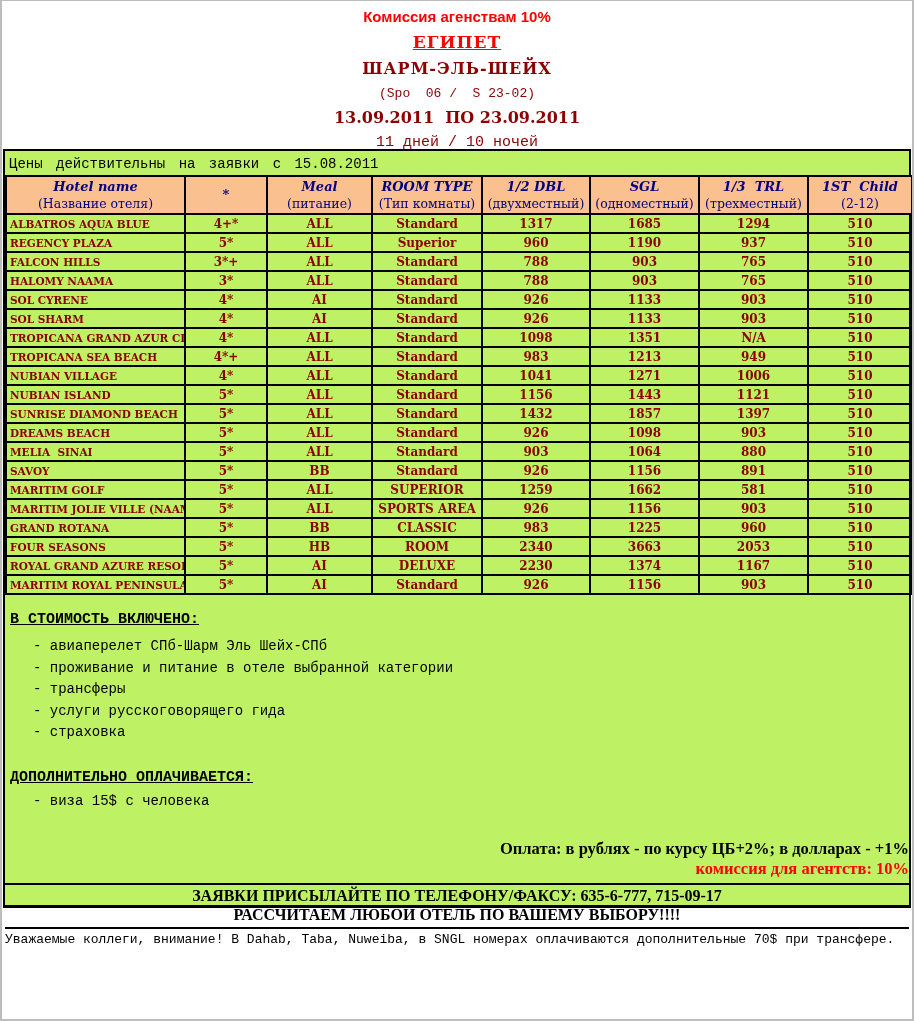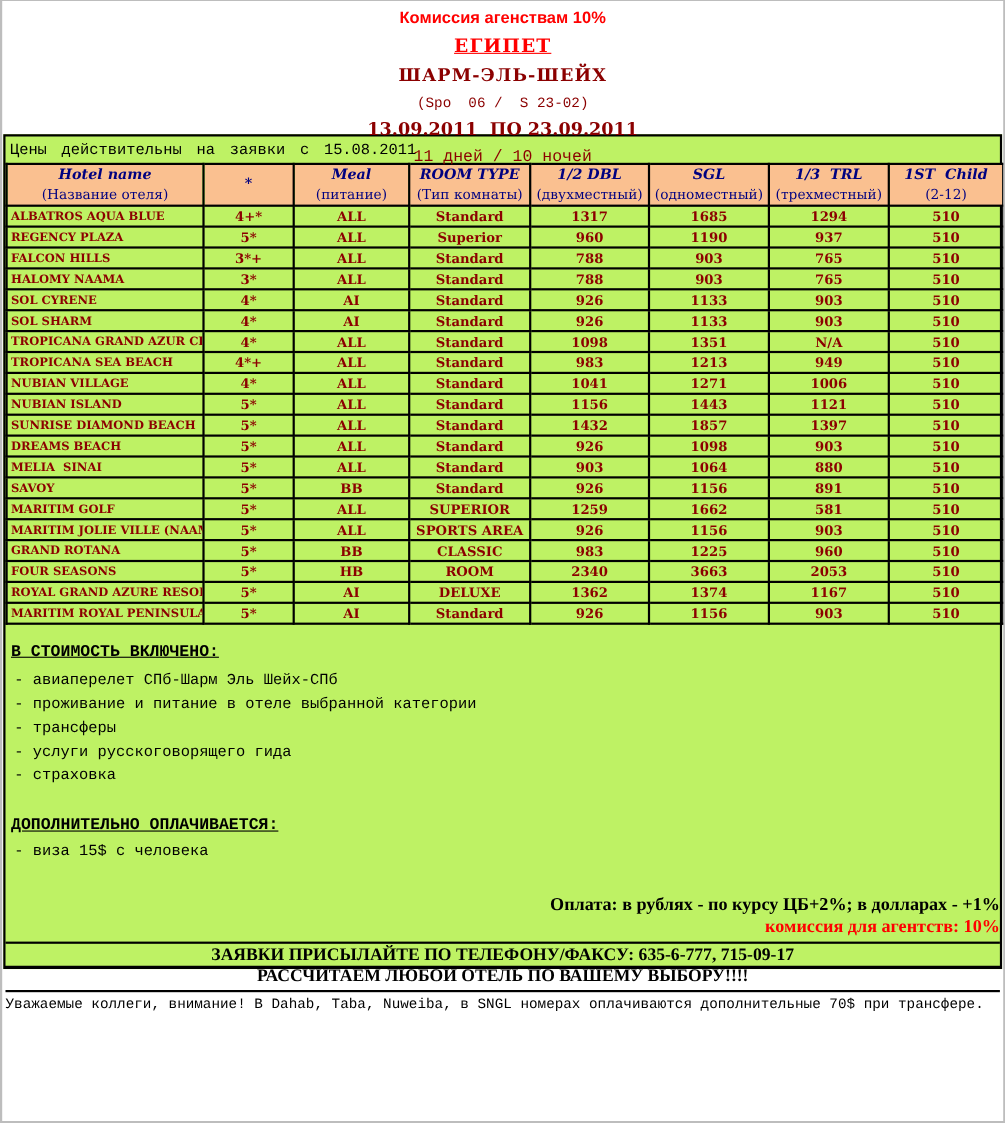--- a/index.html
+++ b/index.html
@@ -3,21 +3,21 @@
 <meta charset="utf-8">
 <style>
   * { box-sizing: border-box; margin: 0; padding: 0; }
   body { background: #e8e8e8; font-family: "Liberation Sans", sans-serif; }
   .page {
     width: 914px; height: 1021px; background: #ffffff;
     border: 2px solid #bdbdbd; border-top-width: 1px;
     overflow: hidden;
   }
   
-  .header { text-align: center; height: 121px; padding-top: 7px; }
+  .header { text-align: center; height: 148px; padding-top: 7px; }
   .h-commission { color: #ff0000; font-family: "Liberation Sans", sans-serif; font-weight: bold; font-size: 15px; margin-bottom: 7px; }
   .h-country { color: #ff0000; font-family: "DejaVu Serif", serif; font-weight: bold; font-size: 17px; text-decoration: underline; letter-spacing: 1px; margin-bottom: 7px; }
   .h-city { color: #8b0000; font-family: "DejaVu Serif", serif; font-weight: bold; font-size: 16px; letter-spacing: 1px; margin-bottom: 8px; }
   .h-code { color: #8b0000; font-family: "Liberation Mono", "DejaVu Sans Mono", monospace; font-size: 13px; white-space: pre; margin-bottom: 7px; }
   .h-dates { color: #8b0000; font-family: "DejaVu Serif", serif; font-weight: bold; font-size: 16px; white-space: pre; margin-bottom: 7px; }
   .h-duration { color: #8b0000; font-family: "Liberation Mono", "DejaVu Sans Mono", monospace; font-size: 15px; }
   
   .main-box { margin: 0 1px; border: 2px solid #000; border-bottom-width: 3px; background: #bef264; height: 759px; }
   .validity { font-family: "Liberation Mono", "DejaVu Sans Mono", monospace; font-size: 14px; color: #000; padding: 5px 0 3px 4px; word-spacing: 5px; white-space: pre; }
   
@@ -25,21 +25,21 @@
   .price-table th, .price-table td { border: 2px solid #000; overflow: hidden; }
   .price-table th { background: #fac090; color: #000080; height: 38px; vertical-align: middle; padding: 1px 0; }
   .col-title { font-family: "DejaVu Serif", serif; font-weight: bold; font-size: 13px; white-space: pre; font-style: italic; }
   .col-sub { font-family: "DejaVu Serif", serif; font-weight: normal; font-size: 12.5px; margin-top: 2px; white-space: nowrap; }
   .price-table td { height: 19px; color: #8b0000; font-family: "DejaVu Serif", serif; font-weight: bold; vertical-align: middle; }
   .cell-hotel { font-size: 10.5px; text-align: left; padding-left: 3px; white-space: pre; letter-spacing: 0; }
   .cell-val { font-size: 12px; text-align: center; white-space: nowrap; }
   
   .info { height: 288px; padding: 16px 0 0 5px; }
   .info-title { font-family: "Liberation Mono", "DejaVu Sans Mono", monospace; font-weight: bold; font-size: 15px; color: #000; text-decoration: underline; }
-  .info-list { margin-top: 8px; }
+  .info-list { margin-top: 8px; margin-left: 20px; }
   .info-item { font-family: "Liberation Mono", "DejaVu Sans Mono", monospace; font-size: 14px; color: #000; line-height: 21.5px; padding-left: 3px; white-space: pre; }
   .extra-title { margin-top: 25px; }
   .extra-list { margin-top: 5px; }
   .payment { text-align: right; margin-top: 27px; }
   .pay1 { font-family: "Liberation Serif", serif; font-weight: bold; font-size: 16.5px; color: #000; }
   .pay2 { font-family: "Liberation Serif", serif; font-weight: bold; font-size: 16.5px; color: #ff0000; margin-top: 0; }
   
   .contact { border-top: 2px solid #000; text-align: center; padding: 2px 0 3px 0; }
   .c1, .c2 { font-family: "Liberation Serif", serif; font-weight: bold; font-size: 16px; color: #000; line-height: 18.5px; }
   .notice { border-top: 2px solid #000; font-family: "Liberation Mono", "DejaVu Sans Mono", monospace; font-size: 13px; color: #000; padding: 3px 0 2px 0; white-space: nowrap; }
@@ -288,21 +288,21 @@
             <td class="cell-val">2340</td>
             <td class="cell-val">3663</td>
             <td class="cell-val">2053</td>
             <td class="cell-val">510</td>
           </tr>
           <tr>
             <td class="cell-hotel">ROYAL GRAND AZURE RESORT</td>
             <td class="cell-val">5*</td>
             <td class="cell-val">AI</td>
             <td class="cell-val">DELUXE</td>
-            <td class="cell-val">1362</td>
+            <td class="cell-val">2230</td>
             <td class="cell-val">1374</td>
             <td class="cell-val">1167</td>
             <td class="cell-val">510</td>
           </tr>
           <tr>
             <td class="cell-hotel">MARITIM ROYAL PENINSULA</td>
             <td class="cell-val">5*</td>
             <td class="cell-val">AI</td>
             <td class="cell-val">Standard</td>
             <td class="cell-val">926</td>

